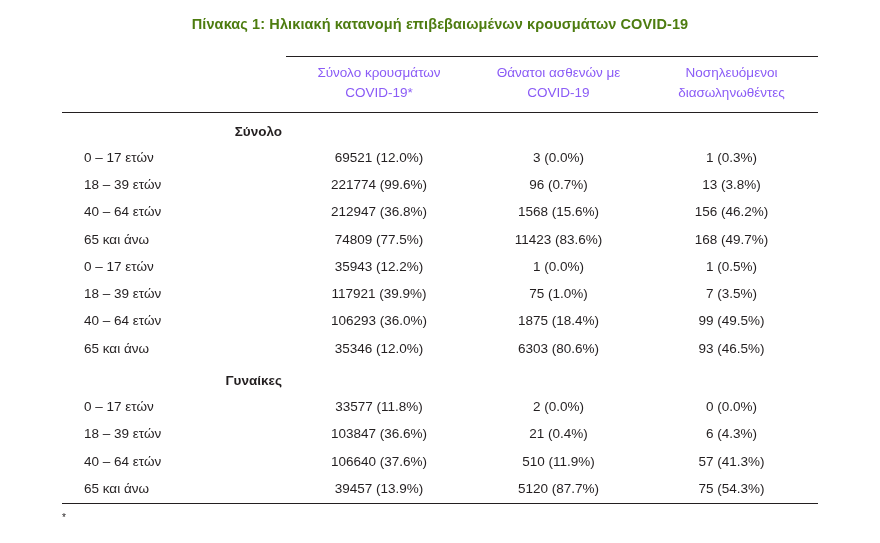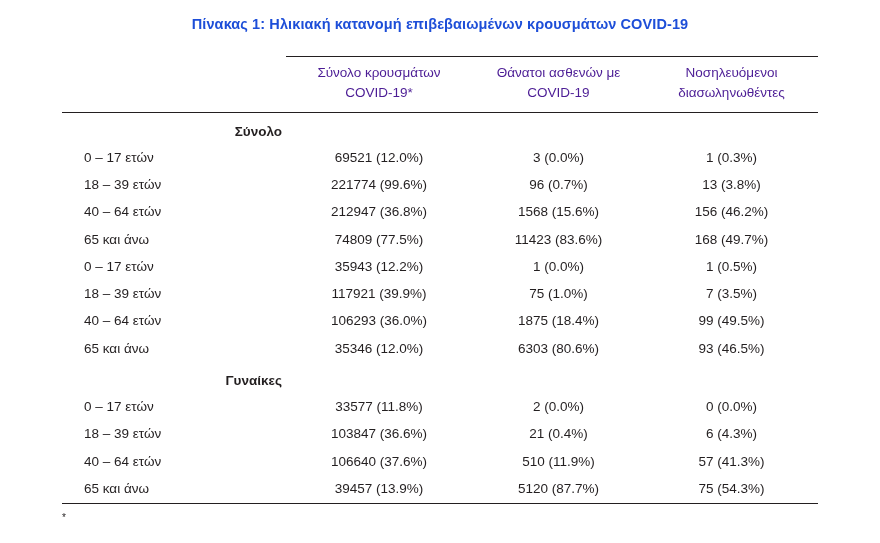--- a/index.html
+++ b/index.html
@@ -17,41 +17,41 @@
   .page {
     position: relative;
     width: 880px;
     height: 543px;
     box-sizing: border-box;
   }
   .table-title {
     text-align: center;
     font-size: 14.5px;
     font-weight: bold;
-    color: #1d4ed8;
+    color: #4d7c0f;
     padding-top: 16px;
     letter-spacing: 0.1px;
   }
   .table-wrap {
     margin: 24px 62px 0 62px;
   }
   table.covid {
     width: 756px;
     border-collapse: collapse;
     table-layout: fixed;
   }
   table.covid col.c0 { width: 224px; }
   table.covid col.c1 { width: 186px; }
   table.covid col.c2 { width: 173px; }
   table.covid col.c3 { width: 173px; }
 
   table.covid thead th {
     font-size: 13.5px;
     font-weight: normal;
-    color: #4c1d95;
+    color: #8b5cf6;
     text-align: center;
     vertical-align: bottom;
     padding: 6px 4px 10px 4px;
     line-height: 1.45;
   }
   table.covid thead th.blank { border: none; }
 
   .rule-top td, .rule-top th {
     border-top: 1.6px solid #231f20;
   }

